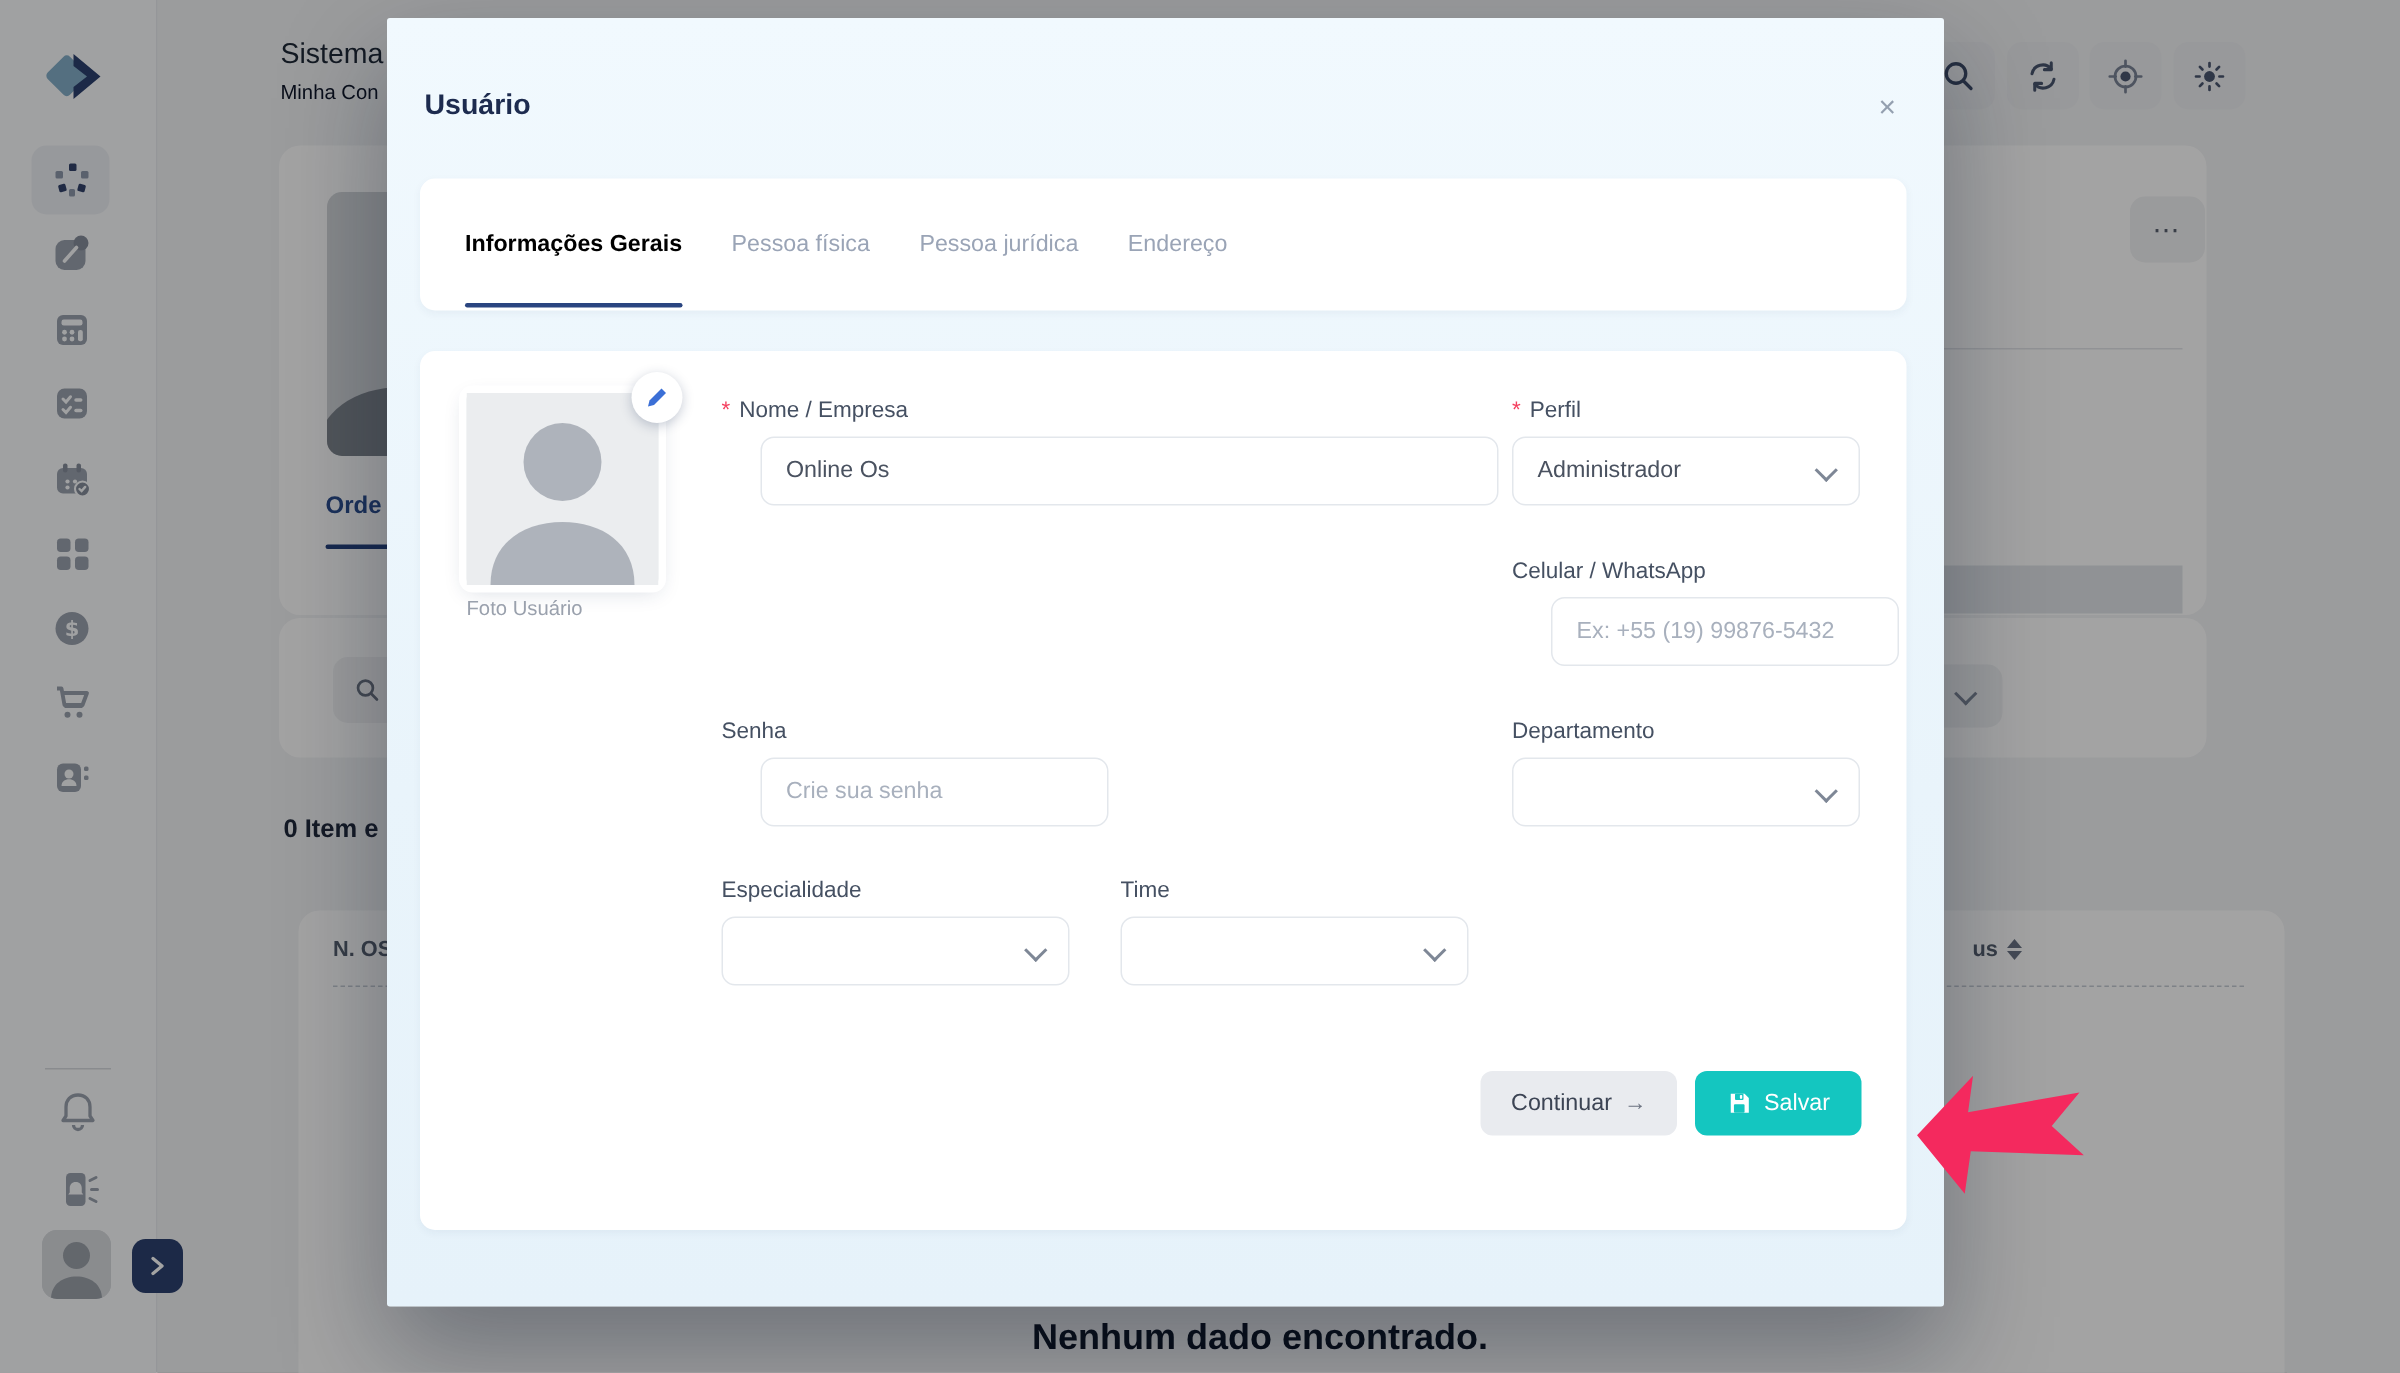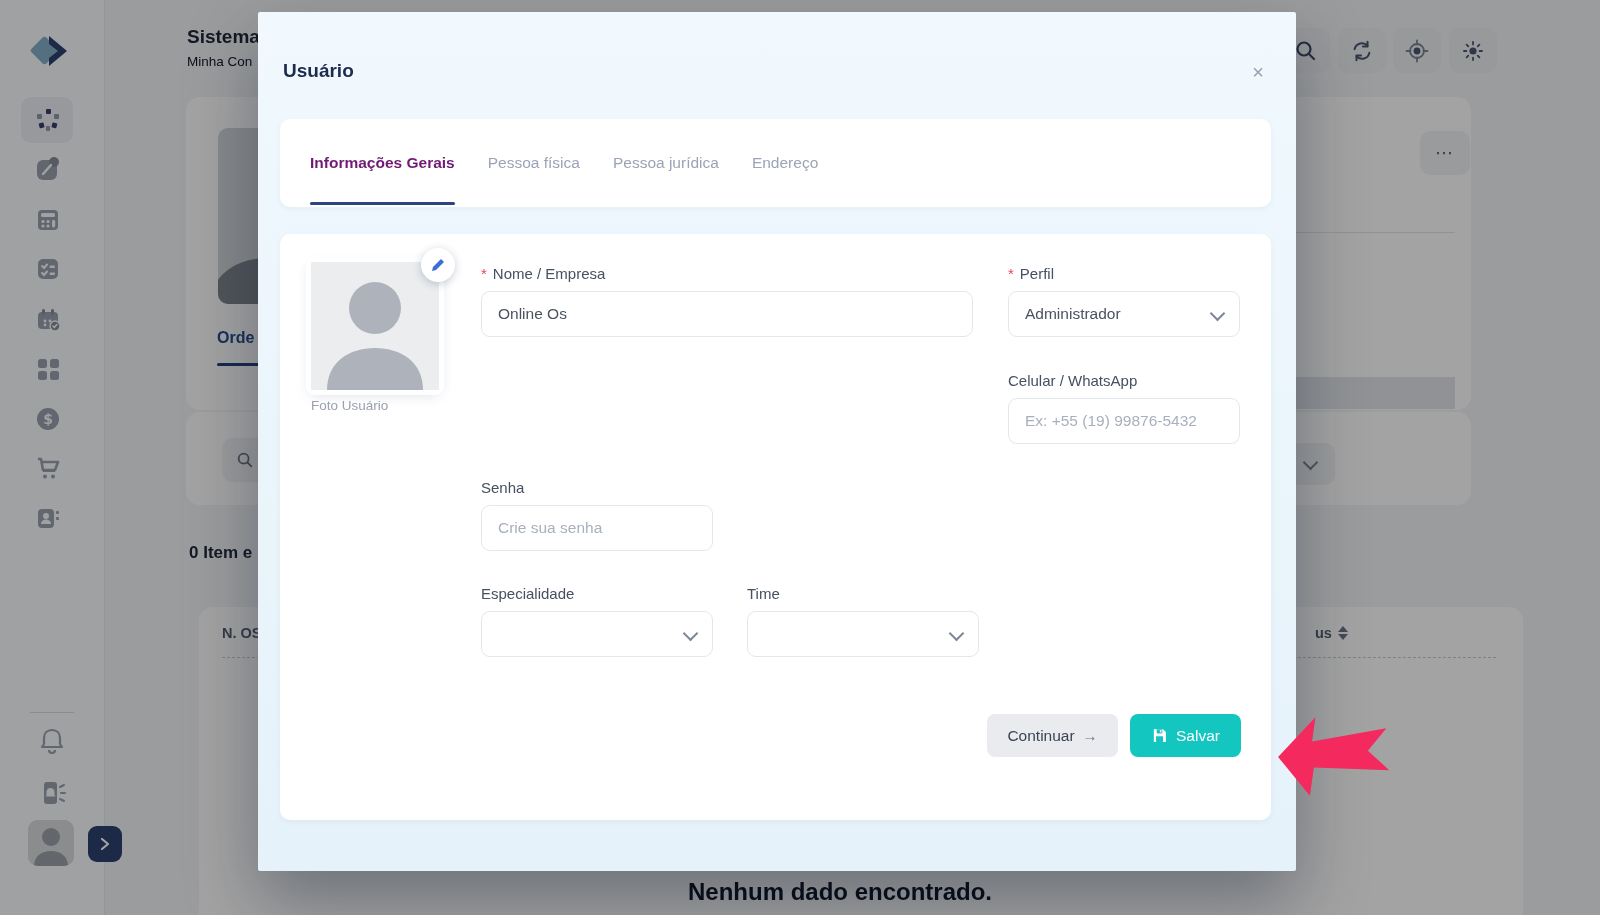--- a/index.html
+++ b/index.html
@@ -9,21 +9,21 @@
 
   
   .bg-layer{position:absolute;inset:0;z-index:0;}
   .sidebar{position:absolute;left:0;top:0;width:104px;height:915px;background:#fbfcfd;border-right:1px solid #e9ebef;}
   .nav-active-bg{position:absolute;left:21px;top:97px;width:52px;height:46px;border-radius:10px;background:#edf0f5;}
   .side-ico{position:absolute;left:35px;width:26px;height:26px;}
   .side-divider{position:absolute;left:30px;top:712px;width:44px;height:1px;background:#d7dade;}
   .avatar-mini{position:absolute;left:28px;top:820px;width:46px;height:46px;border-radius:10px;background:#d8dbdf;overflow:hidden;}
   .expand-btn{position:absolute;left:88px;top:826px;width:34px;height:36px;border-radius:9px;background:#2c4170;
               display:flex;align-items:center;justify-content:center;}
-  .pg-title{position:absolute;left:187px;top:26px;font-size:19px;font-weight:700;color:#1f2937;}
+  .pg-title{position:absolute;left:187px;top:26px;font-size:19px;font-weight:400;color:#1f2937;}
   .pg-subtitle{position:absolute;left:187px;top:54px;font-size:13.5px;color:#0f172a;}
   .tool-btn{position:absolute;top:28px;width:48px;height:45px;border-radius:10px;background:#eef0f3;
             display:flex;align-items:center;justify-content:center;}
   .card{position:absolute;background:#fff;border-radius:14px;}
   .thumb{position:absolute;left:32px;top:31px;width:82px;height:176px;border-radius:10px;background:#d3d6da;overflow:hidden;}
   .thumb-sil{position:absolute;left:-6px;bottom:-34px;width:110px;height:80px;border-radius:50%;background:#7f858d;}
   .bg-tab{position:absolute;left:31px;top:232px;font-size:16px;font-weight:600;color:#2b4d8e;}
   .bg-tab-underline{position:absolute;left:31px;top:266px;width:92px;height:3px;background:#24407c;border-radius:2px;}
   .hline{position:absolute;left:400px;top:135px;right:16px;height:1px;background:#e3e5e9;}
   .band{position:absolute;left:600px;top:280px;right:16px;height:32px;background:#e2e5ea;}
@@ -50,34 +50,34 @@
 
   
   .modal{position:absolute;left:258px;top:12px;width:1038px;height:859px;z-index:10;border-radius:2px;
          background:linear-gradient(180deg,#f1f9fe 0%,#e9f4fb 60%,#e6f2fa 100%);
          box-shadow:0 30px 70px rgba(10,20,40,.35);}
   .m-title{position:absolute;left:25px;top:48px;font-size:19px;font-weight:700;color:#1d2b4f;}
   .m-close{position:absolute;right:32px;top:50px;font-size:20px;color:#94a0b0;cursor:pointer;line-height:1;}
   .tabs-card{position:absolute;left:22px;top:107px;width:991px;height:88px;background:#fff;border-radius:10px;
              box-shadow:0 2px 6px rgba(30,50,90,.05);display:flex;align-items:stretch;padding-left:30px;gap:33px;box-sizing:border-box;}
   .tab{position:relative;display:flex;align-items:center;font-size:15.5px;color:#9aa4b6;cursor:pointer;white-space:nowrap;}
-  .tab.active{color:#701a75;font-weight:600;}
+  .tab.active{color:#000000;font-weight:600;}
   .tab.active .tab-underline{position:absolute;left:0;right:0;bottom:2px;height:3px;background:#2a4580;border-radius:2px;}
   .form-card{position:absolute;left:22px;top:222px;width:991px;height:586px;background:#fff;border-radius:10px;
              box-shadow:0 2px 6px rgba(30,50,90,.05);}
   .photo-wrap{position:absolute;left:31px;top:28px;width:128px;height:128px;background:#ebedef;border-radius:4px;
               box-shadow:0 0 0 5px #fff,0 4px 14px rgba(30,50,90,.18);}
   .photo-edit{position:absolute;top:-14px;right:-16px;width:34px;height:34px;border-radius:50%;background:#fff;
               box-shadow:0 2px 8px rgba(30,50,90,.25);display:flex;align-items:center;justify-content:center;cursor:pointer;}
   .photo-caption{position:absolute;left:31px;top:164px;font-size:13.5px;color:#9aa1ad;}
   .fgroup{position:absolute;}
   .flabel{display:flex;align-items:baseline;gap:6px;font-size:15px;color:#455062;margin-bottom:8px;line-height:19px;}
   .req{color:#f43f5e;font-size:15px;}
   .tinput{width:100%;height:46px;border:1px solid #e3e7ec;border-radius:9px;padding:0 16px;font-size:15.5px;
-          color:#4a5260;background:#fff;box-sizing:border-box;outline:none;}
+          color:#4a5260;background:#fff;box-sizing:border-box;outline:none;margin-left:26px;}
   .tinput::placeholder{color:#a8b0bd;}
   .fselect{position:relative;height:46px;border:1px solid #e3e7ec;border-radius:9px;display:flex;align-items:center;
            padding:0 34px 0 16px;font-size:15.5px;color:#4a5260;background:#fff;cursor:pointer;box-sizing:border-box;}
   .fselect .chev{position:absolute;right:16px;top:20px;}
   .g-nome{left:201px;top:30px;width:492px;}
   .g-perfil{left:728px;top:30px;width:232px;}
   .g-email{left:201px;top:137px;width:492px;}
   .g-celular{left:728px;top:137px;width:232px;}
   .g-senha{left:201px;top:244px;width:232px;}
   .g-contato{left:467px;top:244px;width:226px;}
@@ -362,20 +362,29 @@
       </div>
 
       <div class="fgroup g-senha">
         <div class="flabel">
             <span>Senha</span>
           </div>
         <input class="tinput" type="text" placeholder="Crie sua senha" style="">
       </div>
 
 
+      <div class="fgroup g-departamento">
+        <div class="flabel">
+            <span>Departamento</span>
+          </div>
+        <div class="fselect">
+          <span></span>
+          <span class="chev"></span>
+        </div>
+      </div>
 
       <div class="fgroup g-especialidade">
         <div class="flabel">
             <span>Especialidade</span>
           </div>
         <div class="fselect">
           <span></span>
           <span class="chev"></span>
         </div>
       </div>

